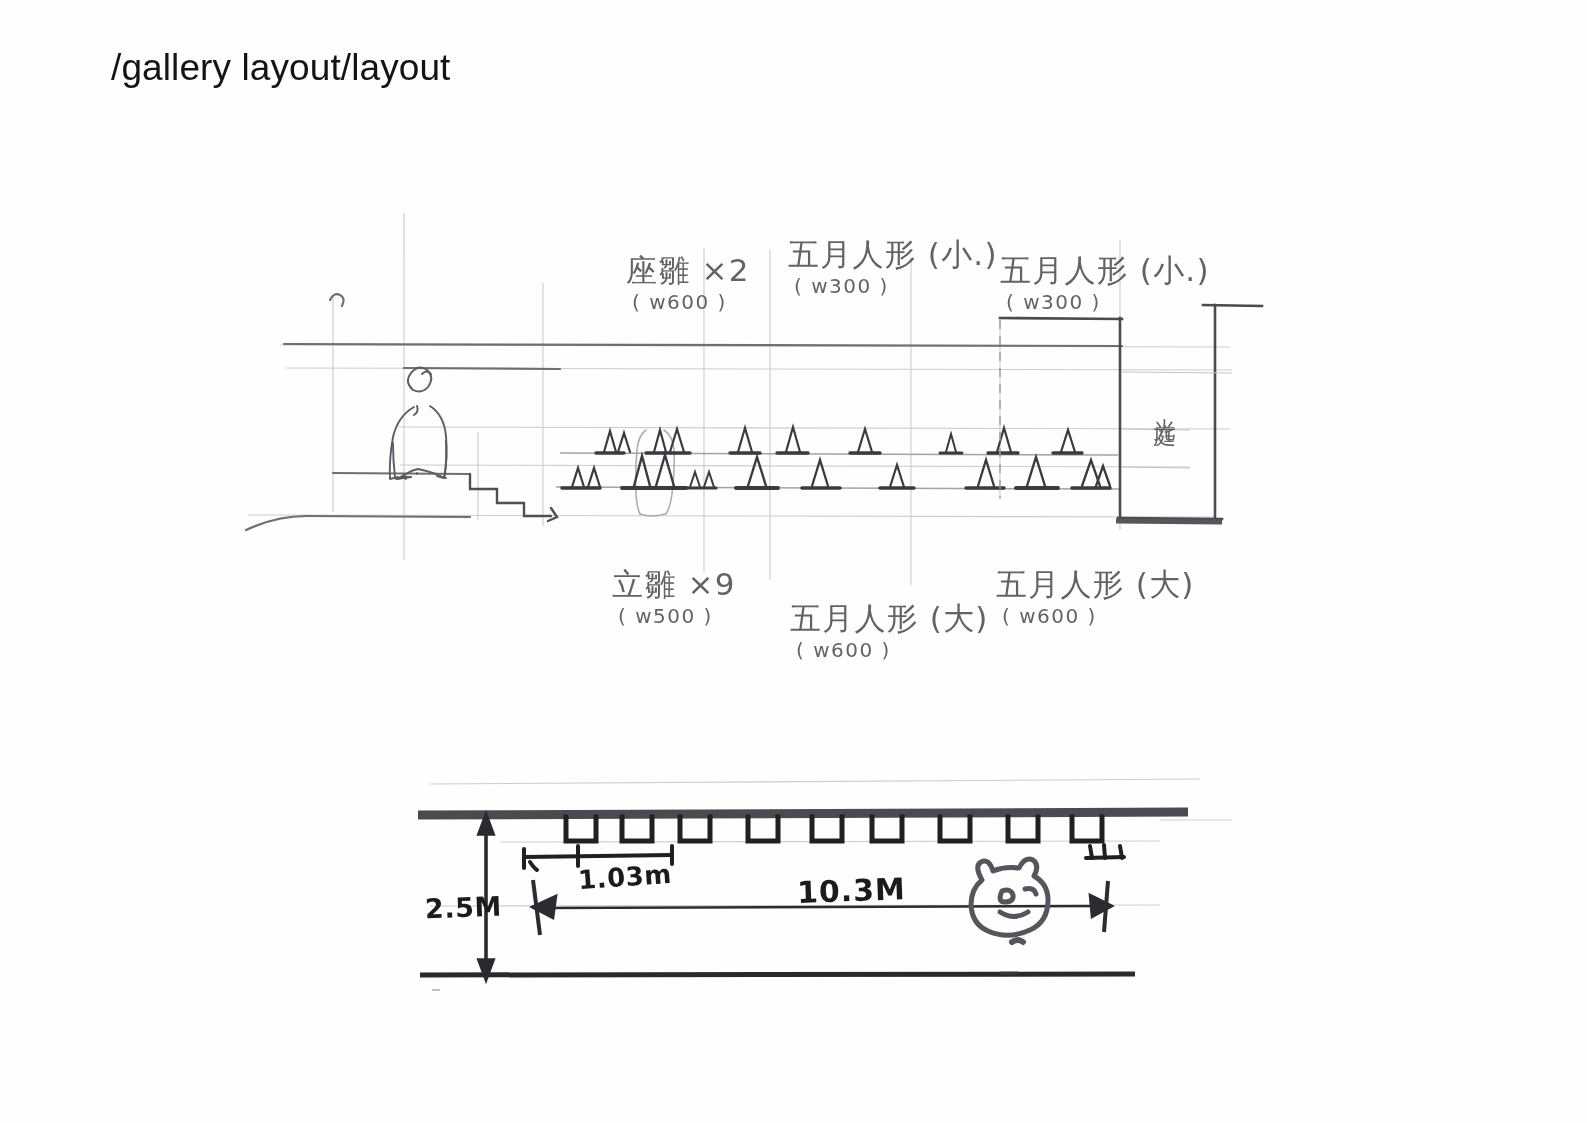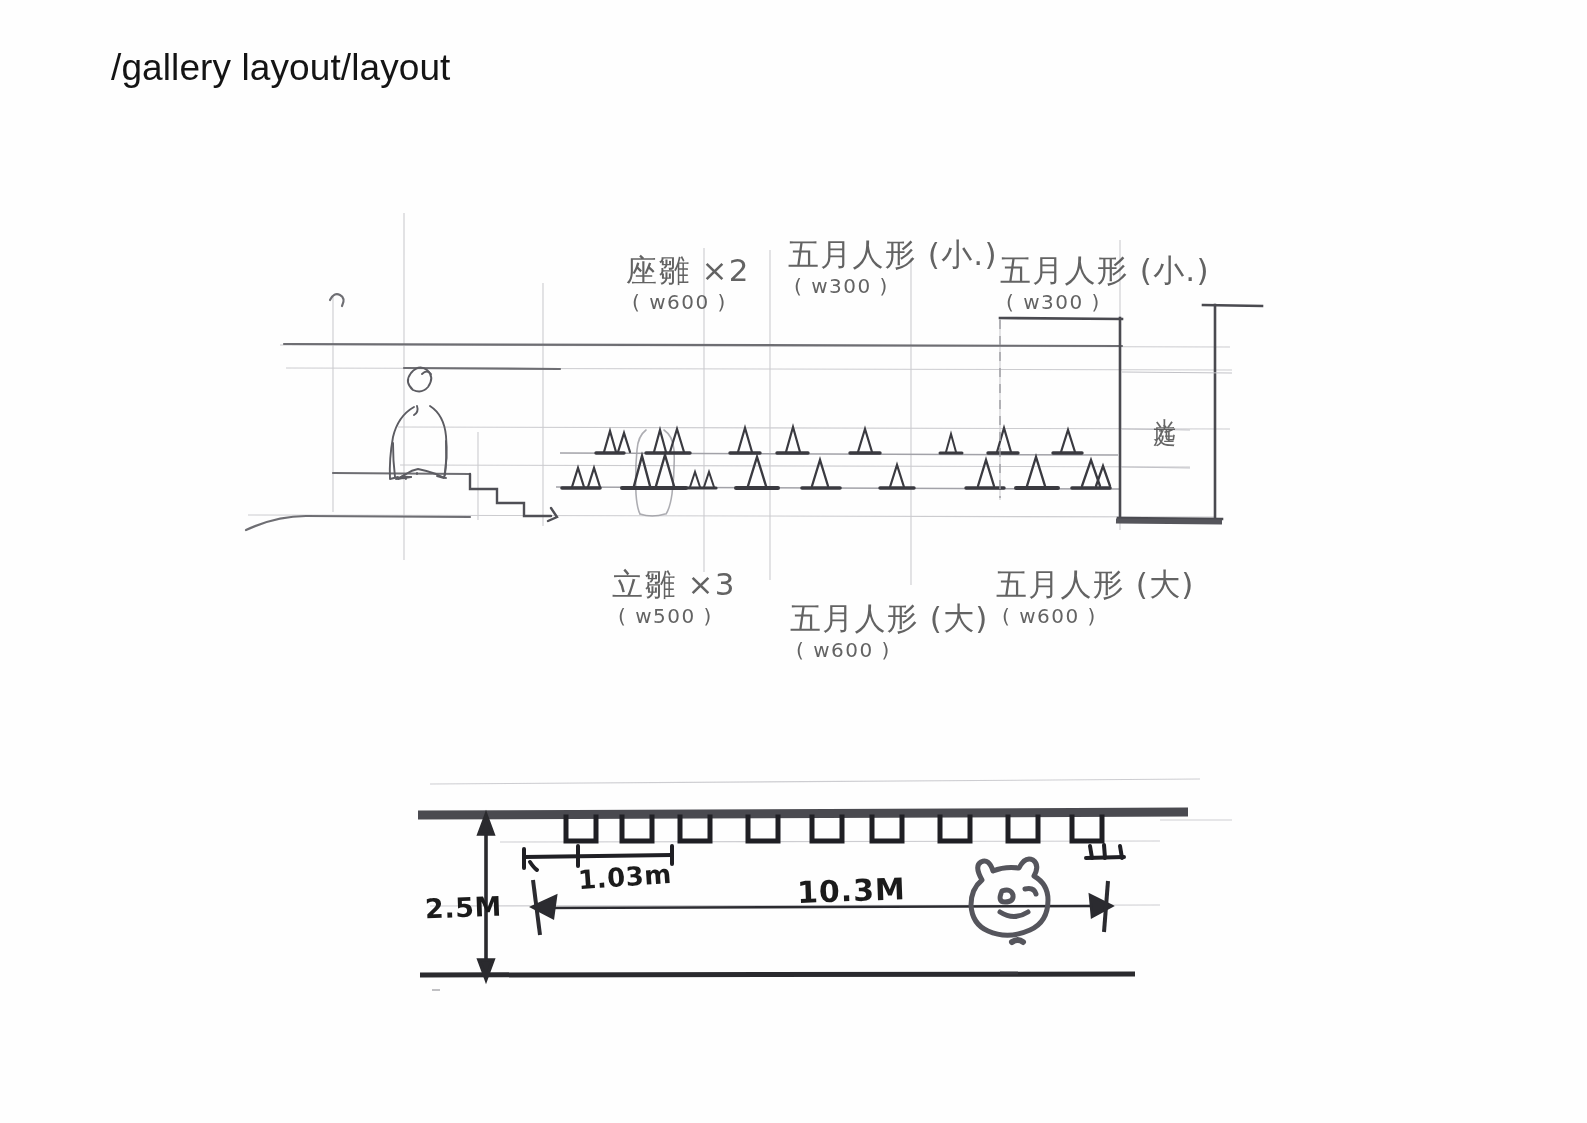--- a/index.html
+++ b/index.html
@@ -348,21 +348,21 @@
   <span class="ln1">五月人形 (小.)</span>
   <span class="ln2">( w300 )</span>
 </div>
 
 <div class="hand" id="label-engimono-sm" style="left:1000px; top:252px;">
   <span class="ln1">五月人形 (小.)</span>
   <span class="ln2">( w300 )</span>
 </div>
 
 <div class="hand" id="label-tachi-bina" style="left:612px; top:566px;">
-  <span class="ln1">立雛 ×3</span>
+  <span class="ln1">立雛 ×9</span>
   <span class="ln2">( w500 )</span>
 </div>
 
 <div class="hand" id="label-gogatsu-lg" style="left:790px; top:600px;">
   <span class="ln1">五月人形 (大)</span>
   <span class="ln2">( w600 )</span>
 </div>
 
 <div class="hand" id="label-engimono-lg" style="left:996px; top:566px;">
   <span class="ln1">五月人形 (大)</span>

